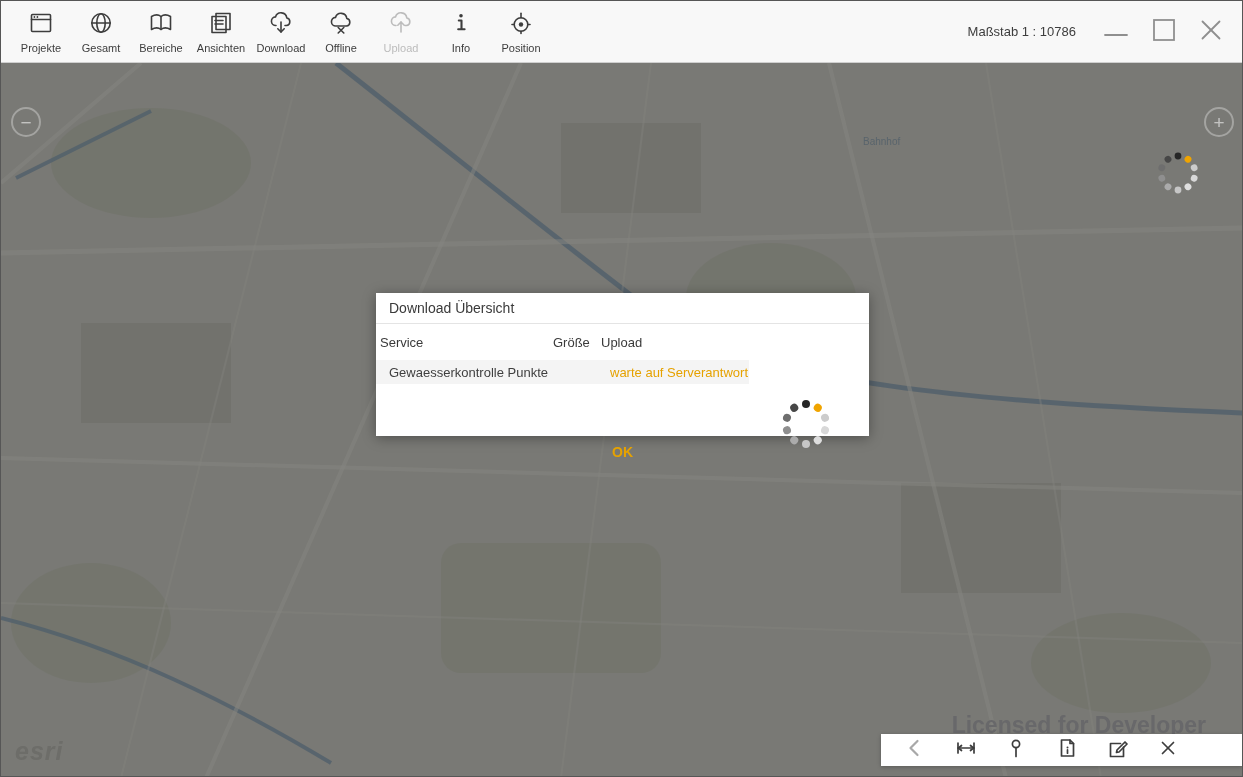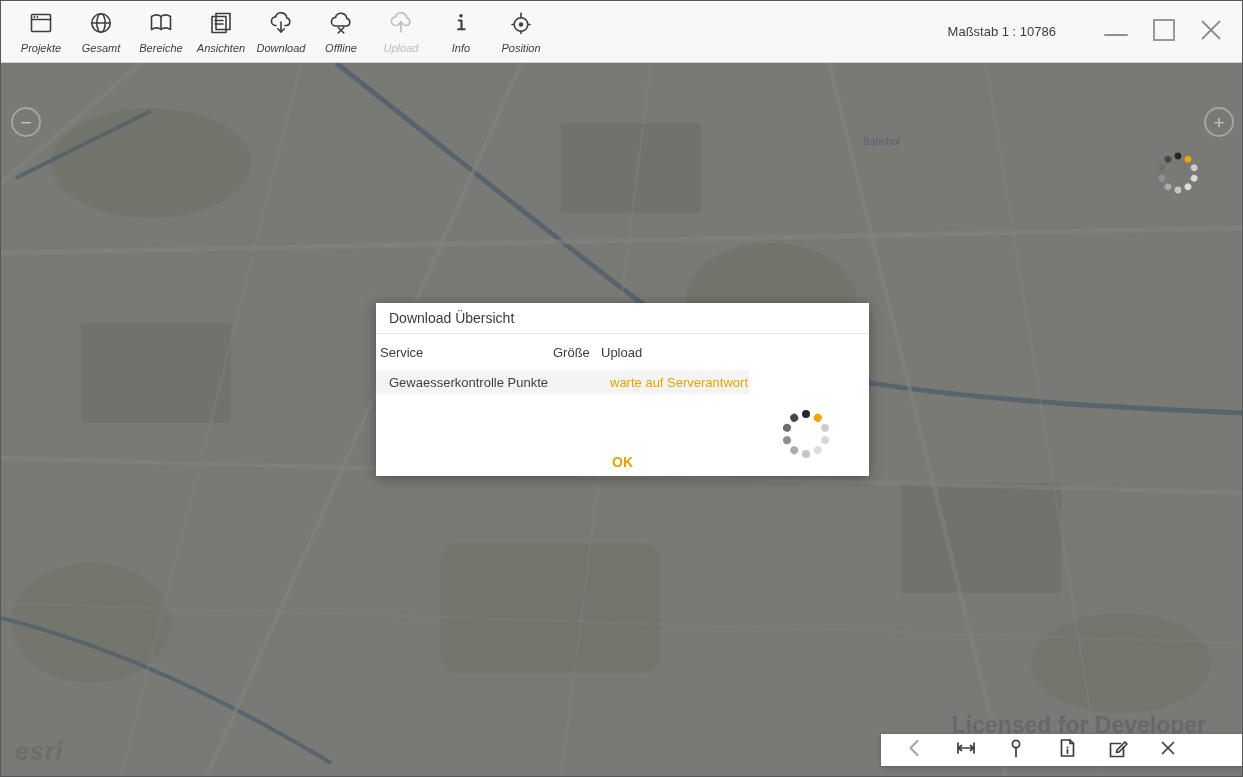--- a/index.html
+++ b/index.html
@@ -14,26 +14,26 @@
     position: absolute; top: 0; left: 0; right: 0; height: 62px;
     background: #f8f8f8; border-bottom: 1px solid #cfcfcf;
     display: flex; align-items: center; padding: 0 10px 0 12px; z-index: 40;
   }
   .tool-btn {
     width: 56px; height: 58px; display: flex; flex-direction: column;
     align-items: center; justify-content: center; gap: 2px;
     margin-right: 4px; cursor: pointer; color: #3d3d3d;
   }
   .tool-btn svg { stroke: #3d3d3d; fill: none; stroke-width: 1.6; stroke-linecap: round; stroke-linejoin: round; }
-  .tool-btn .lbl { font-size: 11px; color: #3d3d3d; white-space: nowrap; font-style: italic; }
+  .tool-btn .lbl { font-size: 11px; color: #3d3d3d; white-space: nowrap; }
   .tool-btn.disabled svg { stroke: #bcbcbc; }
   .tool-btn.disabled .lbl { color: #bcbcbc; }
   .fillpart { fill: #3d3d3d; stroke: none; }
 
-  .scale-label { margin-left: auto; font-size: 13px; color: #3d3d3d; margin-right: 48px; }
+  .scale-label { margin-left: auto; font-size: 13px; color: #3d3d3d; margin-right: 28px; }
 
   .win-controls { display: flex; align-items: center; gap: 24px; margin-right: 10px; }
   .win-btn { cursor: pointer; display: flex; align-items: center; justify-content: center; }
   .win-btn svg { stroke: #8f8f8f; stroke-width: 1.8; fill: none; stroke-linecap: round; }
 
   
   .map { position: absolute; top: 62px; left: 0; right: 0; bottom: 0; background: #bbbbb5; overflow: hidden; cursor: grab; }
   .map-svg { position: absolute; inset: 0; }
   .map-dim { position: absolute; inset: 0; background: rgba(47,47,45,0.47); z-index: 5; }
 
@@ -66,21 +66,21 @@
   .d4 { transform: rotate(144deg) translateY(-20px); background:#dedede; }
   .d5 { transform: rotate(180deg) translateY(-20px); background:#c6c6c6; }
   .d6 { transform: rotate(216deg) translateY(-20px); background:#ababab; }
   .d7 { transform: rotate(252deg) translateY(-20px); background:#8f8f8f; }
   .d8 { transform: rotate(288deg) translateY(-20px); background:#6e6e6e; }
   .d9 { transform: rotate(324deg) translateY(-20px); background:#474747; }
   .map-spinner { left: 1149px; top: 82px; transform: scale(0.85); }
 
   
   .dialog {
-    position: absolute; left: 375px; top: 302px; width: 493px; height: 173px;
+    position: absolute; left: 375px; top: 292px; width: 493px; height: 143px;
     background: #ffffff; z-index: 20; box-shadow: 0 2px 12px rgba(0,0,0,0.35);
   }
   .dlg-title {
     height: 31px; line-height: 31px; padding: 0 13px; font-size: 14px;
     color: #3a3a3a; border-bottom: 1px solid #e4e4e4;
   }
   .dlg-body { position: relative; height: 142px; }
   .dlg-table { width: 373px; }
   .dlg-head { display: flex; align-items: center; height: 36px; padding-left: 4px;
               font-size: 13px; color: #3a3a3a; }

